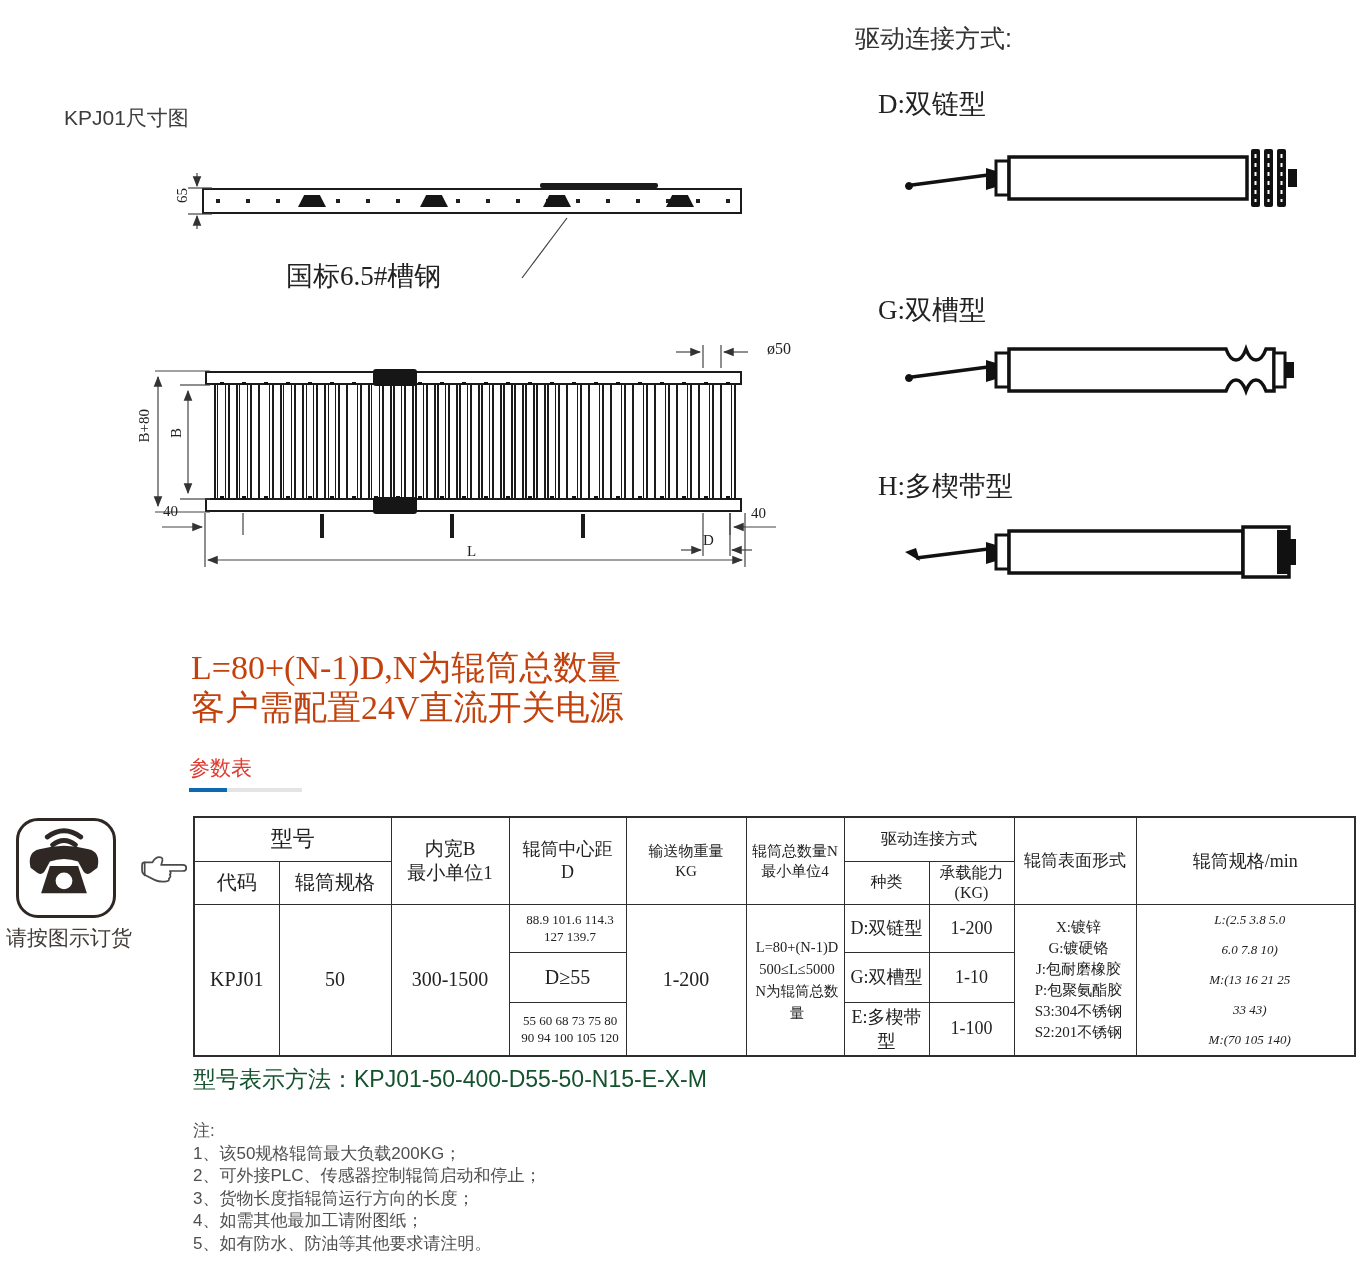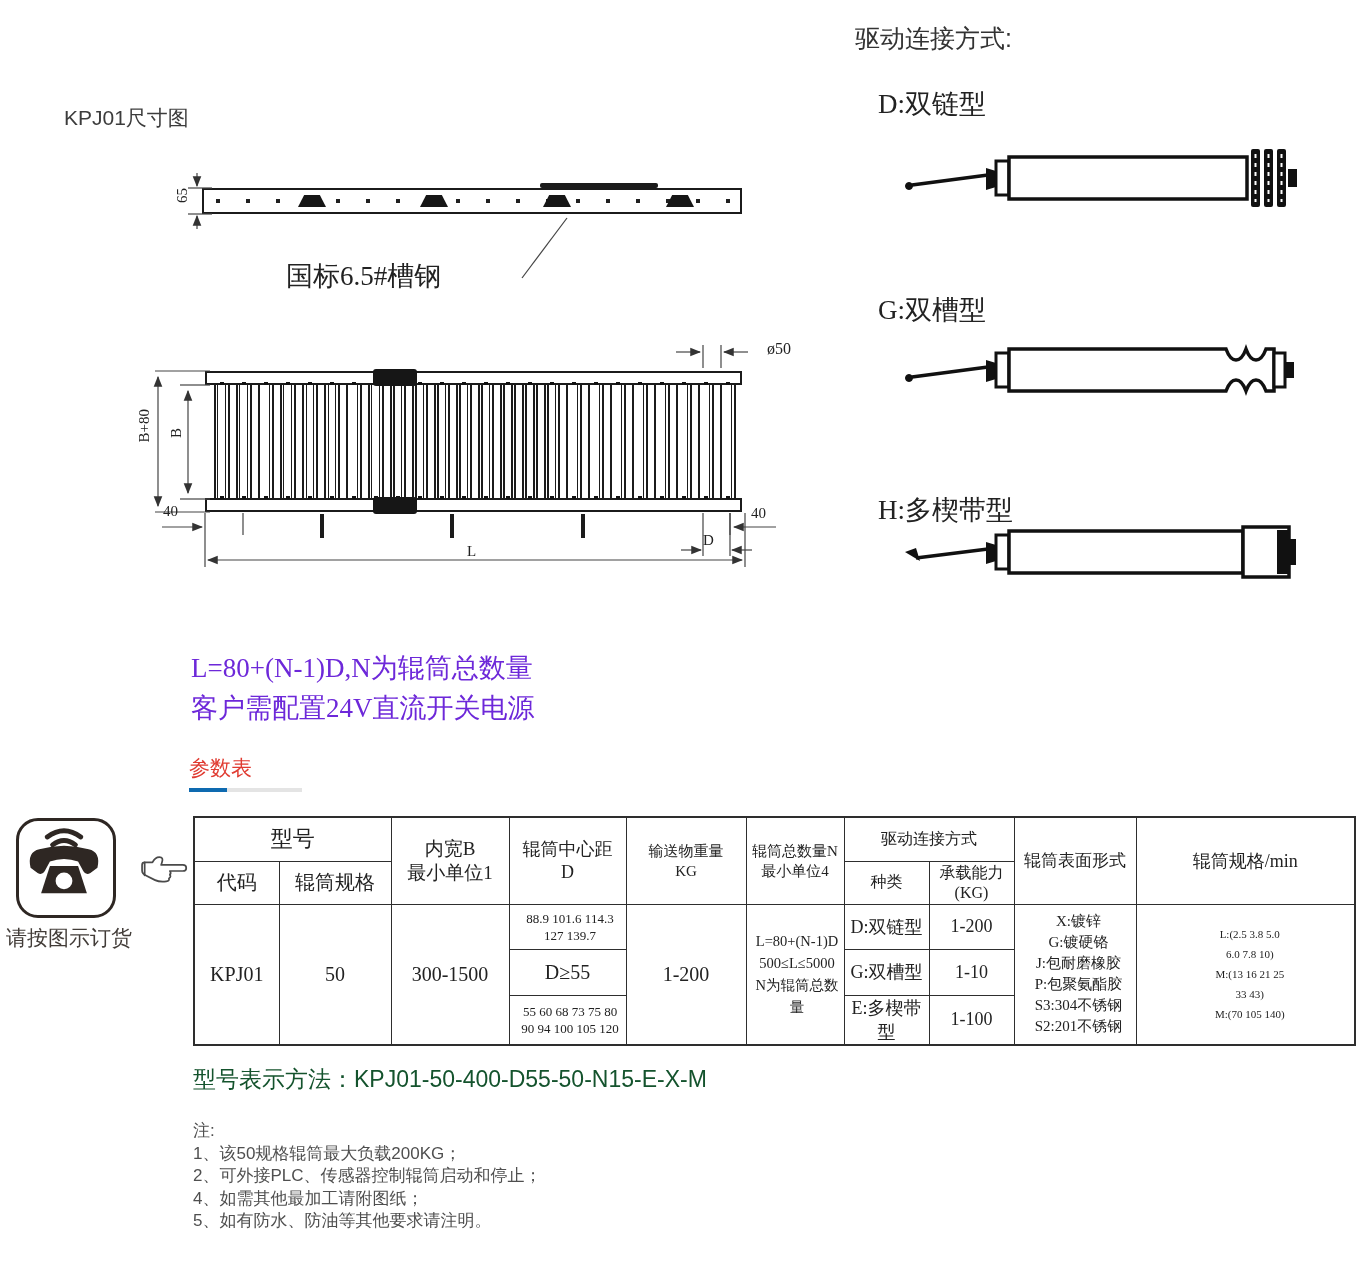--- a/index.html
+++ b/index.html
@@ -72,21 +72,21 @@
   .th-drive,.th-kind,.th-cap{font-size:16px;}
   .th-surface{font-size:17px;}
   .th-speed{font-size:18px;}
   .big{font-size:20px;}
   .dgeq{font-size:20px;}
   .smnum{font-size:13px;line-height:17px;text-align:left;padding-left:5px !important;}
   .c6{font-size:14.5px;line-height:22px;text-align:left;padding-left:4px !important;}
   .kind{font-size:18px;}
   .cap{font-size:18px;}
   .c9{font-size:15px;line-height:21px;text-align:left;padding-left:7px !important;}
-  .c10{font-size:11px;line-height:20px;text-align:left;padding-left:9px !important;}
+  .c10{font-size:13px;line-height:30px;text-align:left;padding-left:9px !important;font-style:italic;}
 
   
   .model-line{position:absolute;left:193px;top:1064px;font-size:23px;color:#14532d;}
   .notes{position:absolute;left:193px;top:1120px;font-size:17px;color:#4f4f4f;line-height:22.5px;}
 </style>
 </head>
 <body>
 
 <div class="canvas">
 
@@ -206,35 +206,35 @@
       <circle cx="7" cy="40" r="3.5" fill="#111" stroke-width="1"></circle>
       <path d="M10 39 L86 29" stroke-width="3.5"></path>
       <path d="M84 22 L94 25 V41 L84 44 z" fill="#111" stroke="none"></path>
       <rect x="94" y="15" width="13" height="34" fill="#fff" stroke-width="3"></rect>
       <path d="M107 11 H324 q4 11 10 11 q6 0 10 -11 q4 11 10 11 q6 0 10 -11 H372 V53 H364 q-4 -11 -10 -11 q-6 0 -10 11 q-4 -11 -10 -11 q-6 0 -10 11 H107 z" fill="#fff" stroke-width="3.5"></path>
       <rect x="372" y="15" width="11" height="34" fill="#fff" stroke-width="3"></rect>
       <rect x="383" y="24" width="9" height="16" fill="#111" stroke="none"></rect>
     </g>
   </svg>
 
-  <div class="drive-type serif" style="top:492px;">H:多楔带型</div>
+  <div class="drive-type serif" style="top:468px;">H:多楔带型</div>
   <svg class="abs" style="left:902px;top:520px;" width="400" height="64" viewBox="0 0 400 64">
     <g stroke="#111" fill="none">
       <path d="M3 32 L18 41 L14 28 z" fill="#111" stroke="none"></path>
       <path d="M14 38 L86 29" stroke-width="3.5"></path>
       <path d="M84 22 L94 25 V41 L84 44 z" fill="#111" stroke="none"></path>
       <rect x="94" y="15" width="13" height="34" fill="#fff" stroke-width="3"></rect>
       <rect x="107" y="11" width="234" height="42" fill="#fff" stroke-width="3.5"></rect>
       <rect x="341" y="7" width="46" height="50" fill="#fff" stroke-width="3.5"></rect>
       <rect x="375" y="10" width="12" height="44" fill="#111" stroke="none"></rect>
       <rect x="387" y="19" width="7" height="26" fill="#111" stroke="none"></rect>
     </g>
   </svg>
 
-  <div class="abs serif" style="left:191px;top:648px;font-size:27px;color:#6d28d9;line-height:40px;">
+  <div class="abs serif" style="left:191px;top:648px;font-size:34px;color:#c2410c;line-height:40px;">
     <div>L=80+(N-1)D,N为辊筒总数量</div>
     <div>客户需配置24V直流开关电源</div>
   </div>
 
   <div class="params-h sans" style="color:#e03b31;">参数表</div>
   <div class="params-underline">
     <div class="params-underline-blue" style="background:#0e6ab0;"></div>
   </div>
 
   <div class="phone-box">
@@ -329,17 +329,18 @@
     </table>
 
   <div class="model-line sans">
     <span>型号表示方法：</span><span>KPJ01-50-400-D55-50-N15-E-X-M</span>
   </div>
 
   <div class="notes sans">
     <div>注:</div>
     <div>1、该50规格辊筒最大负载200KG；</div>
     <div>2、可外接PLC、传感器控制辊筒启动和停止；</div>
+    <div>3、货物长度指辊筒运行方向的长度；</div>
     <div>4、如需其他最加工请附图纸；</div>
     <div>5、如有防水、防油等其他要求请注明。</div>
   </div>
 
 </div>
 
 </body></html>

